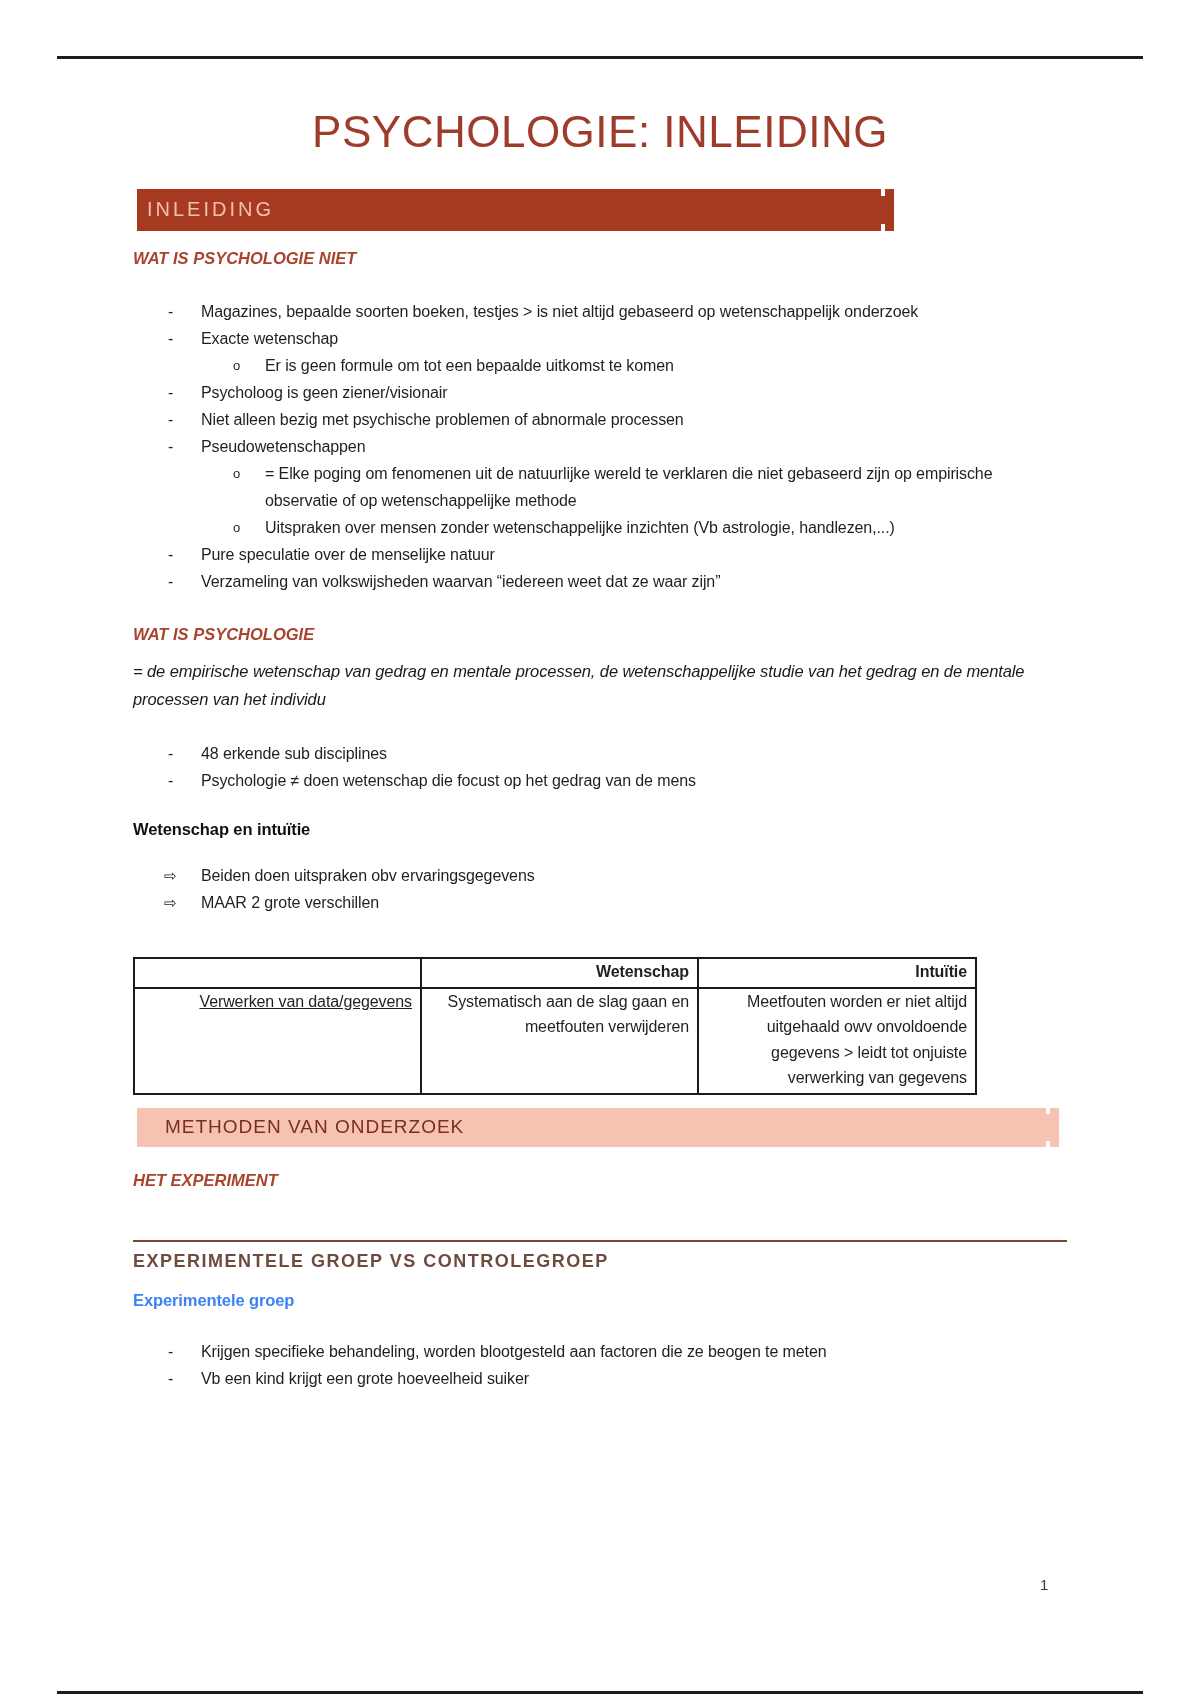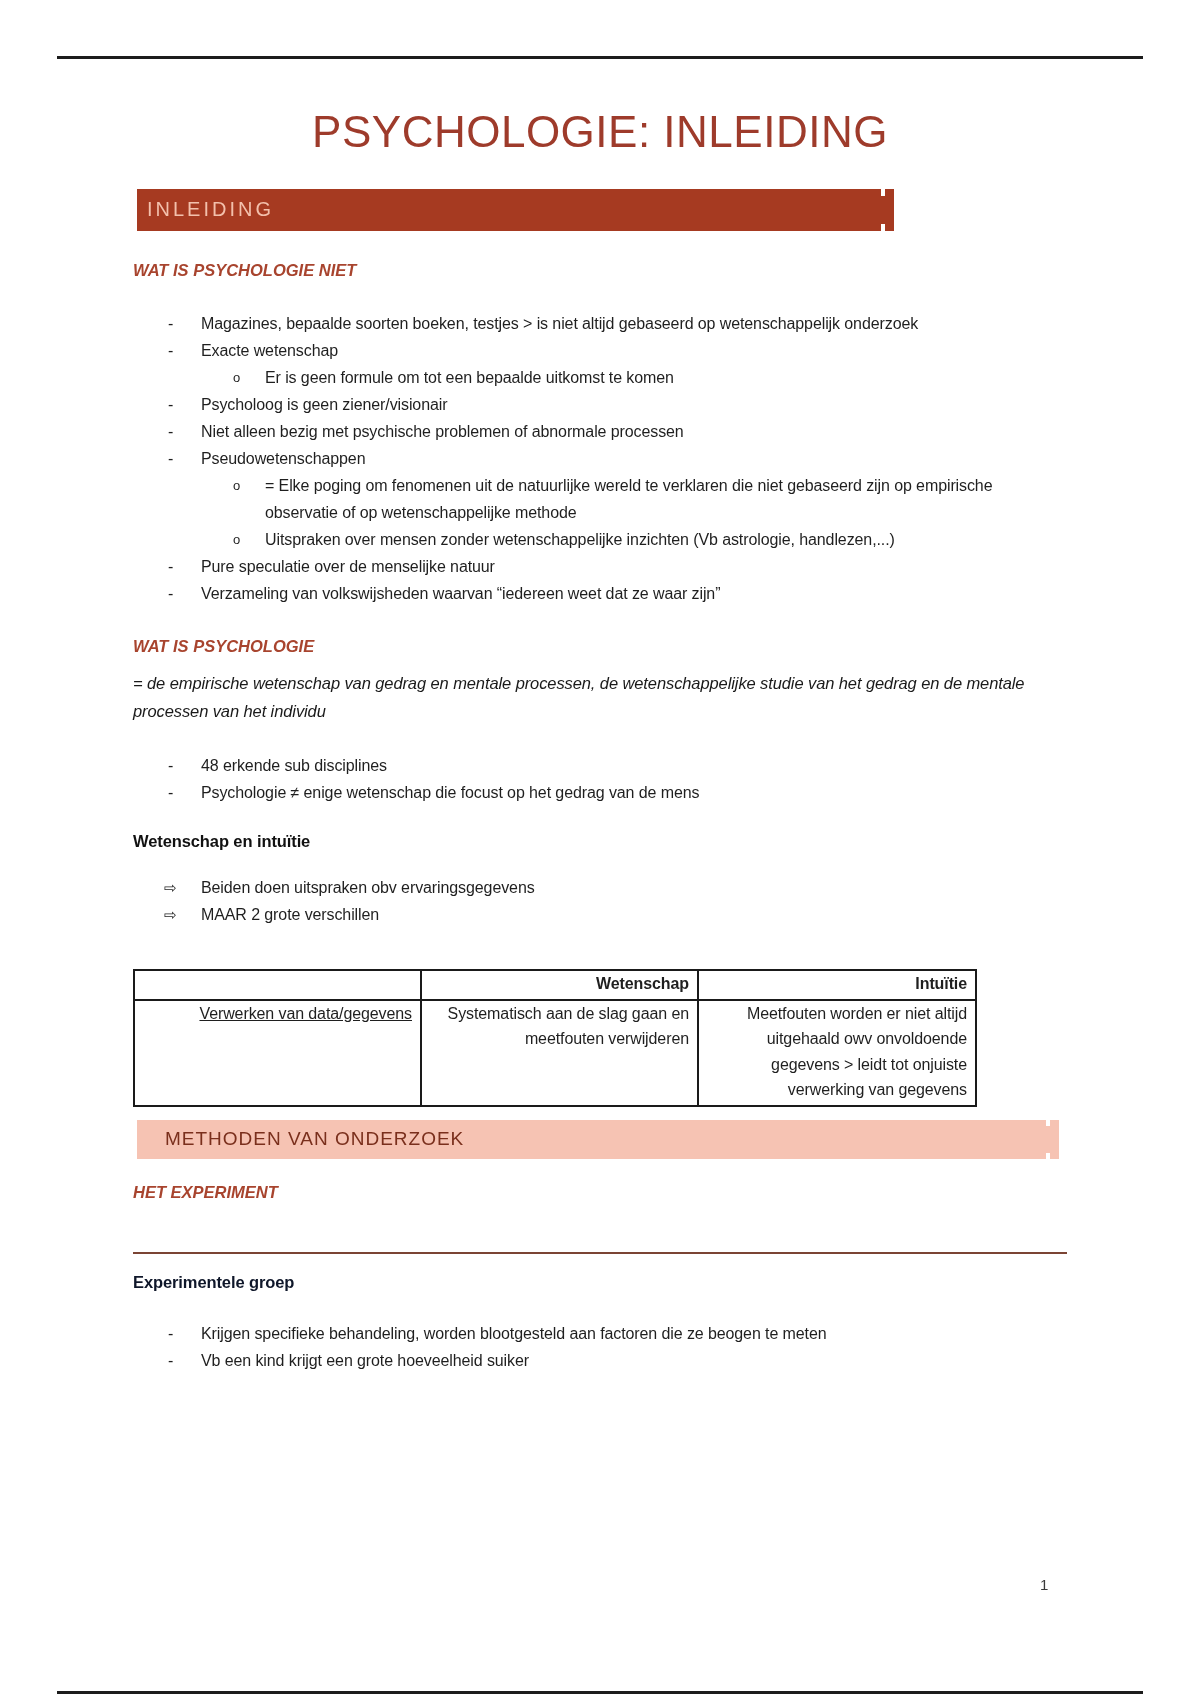--- a/index.html
+++ b/index.html
@@ -29,21 +29,21 @@
   .banner1::before, .banner1::after {
     content:""; position:absolute; right:9px; width:4px; height:7px; background:#ffffff;
   }
   .banner1::before { top:0; }
   .banner1::after { bottom:0; }
 
   .h-rust {
     font-weight:bold; font-style:italic; color:#A8442E;
     font-size:16.5px; letter-spacing:0;
   }
-  .h-niet { margin-top:30px; }
+  .h-niet { margin-top:18px; }
   .h-wat { margin-top:30px; }
   .h-exp { margin-top:24px; }
 
   .list { line-height:27px; }
   .list-niet { margin-top:30px; }
   .list-wat { margin-top:27px; }
   .list-wi  { margin-top:23px; }
   .list-expgroep { margin-top:28px; }
 
   .li { display:flex; align-items:flex-start; }
@@ -85,21 +85,21 @@
   .banner2::before, .banner2::after {
     content:""; position:absolute; right:9px; width:4px; height:6px; background:#ffffff;
   }
   .banner2::before { top:0; }
   .banner2::after { bottom:0; }
 
   .exp-rule { margin-top:50px; width:934px; height:2px; background:#7B4434; }
   .h-sub {
     margin-top:9px; font-size:18px; color:#6E4B3F; letter-spacing:1.5px;
   }
-  .h-bold { margin-top:19px; font-weight:bold; font-size:16.5px; color:#0f172a; }
+  .h-bold { margin-top:19px; font-weight:bold; font-size:16.5px; color:#3b82f6; }
 </style>
 </head>
 <body>
 
 <div class="page-rule rule-top"></div>
 
 <div class="content">
 
   <h1 class="doc-title">PSYCHOLOGIE: INLEIDING</h1>
 
@@ -154,21 +154,21 @@
 
   <p class="definition">= de empirische wetenschap van gedrag en mentale processen, de wetenschappelijke studie van het gedrag en de mentale processen van het individu</p>
 
   <div class="list list-wat">
     <div class="li li-dash">
       <span class="marker">-</span>
       <span class="txt">48 erkende sub disciplines</span>
     </div>
     <div class="li li-dash">
       <span class="marker">-</span>
-      <span class="txt">Psychologie ≠ enige wetenschap die focust op het gedrag van de mens</span>
+      <span class="txt">Psychologie ≠ doen wetenschap die focust op het gedrag van de mens</span>
     </div>
   </div>
 
   <h3 class="h-black">Wetenschap en intuïtie</h3>
 
   <div class="list list-wi">
     <div class="li li-arrow">
       <span class="marker">⇨</span>
       <span class="txt">Beiden doen uitspraken obv ervaringsgegevens</span>
     </div>
@@ -199,20 +199,21 @@
       </tr>
     </tbody>
   </table>
 
   <div class="banner2">METHODEN VAN ONDERZOEK</div>
 
   <h2 class="h-rust h-exp">HET EXPERIMENT</h2>
 
   <div class="exp-rule"></div>
 
+  <h3 class="h-sub">EXPERIMENTELE GROEP VS CONTROLEGROEP</h3>
 
   <h4 class="h-bold">Experimentele groep</h4>
 
   <div class="list list-expgroep">
     <div class="li li-dash">
       <span class="marker">-</span>
       <span class="txt">Krijgen specifieke behandeling, worden blootgesteld aan factoren die ze beogen te meten</span>
     </div>
     <div class="li li-dash">
       <span class="marker">-</span>

